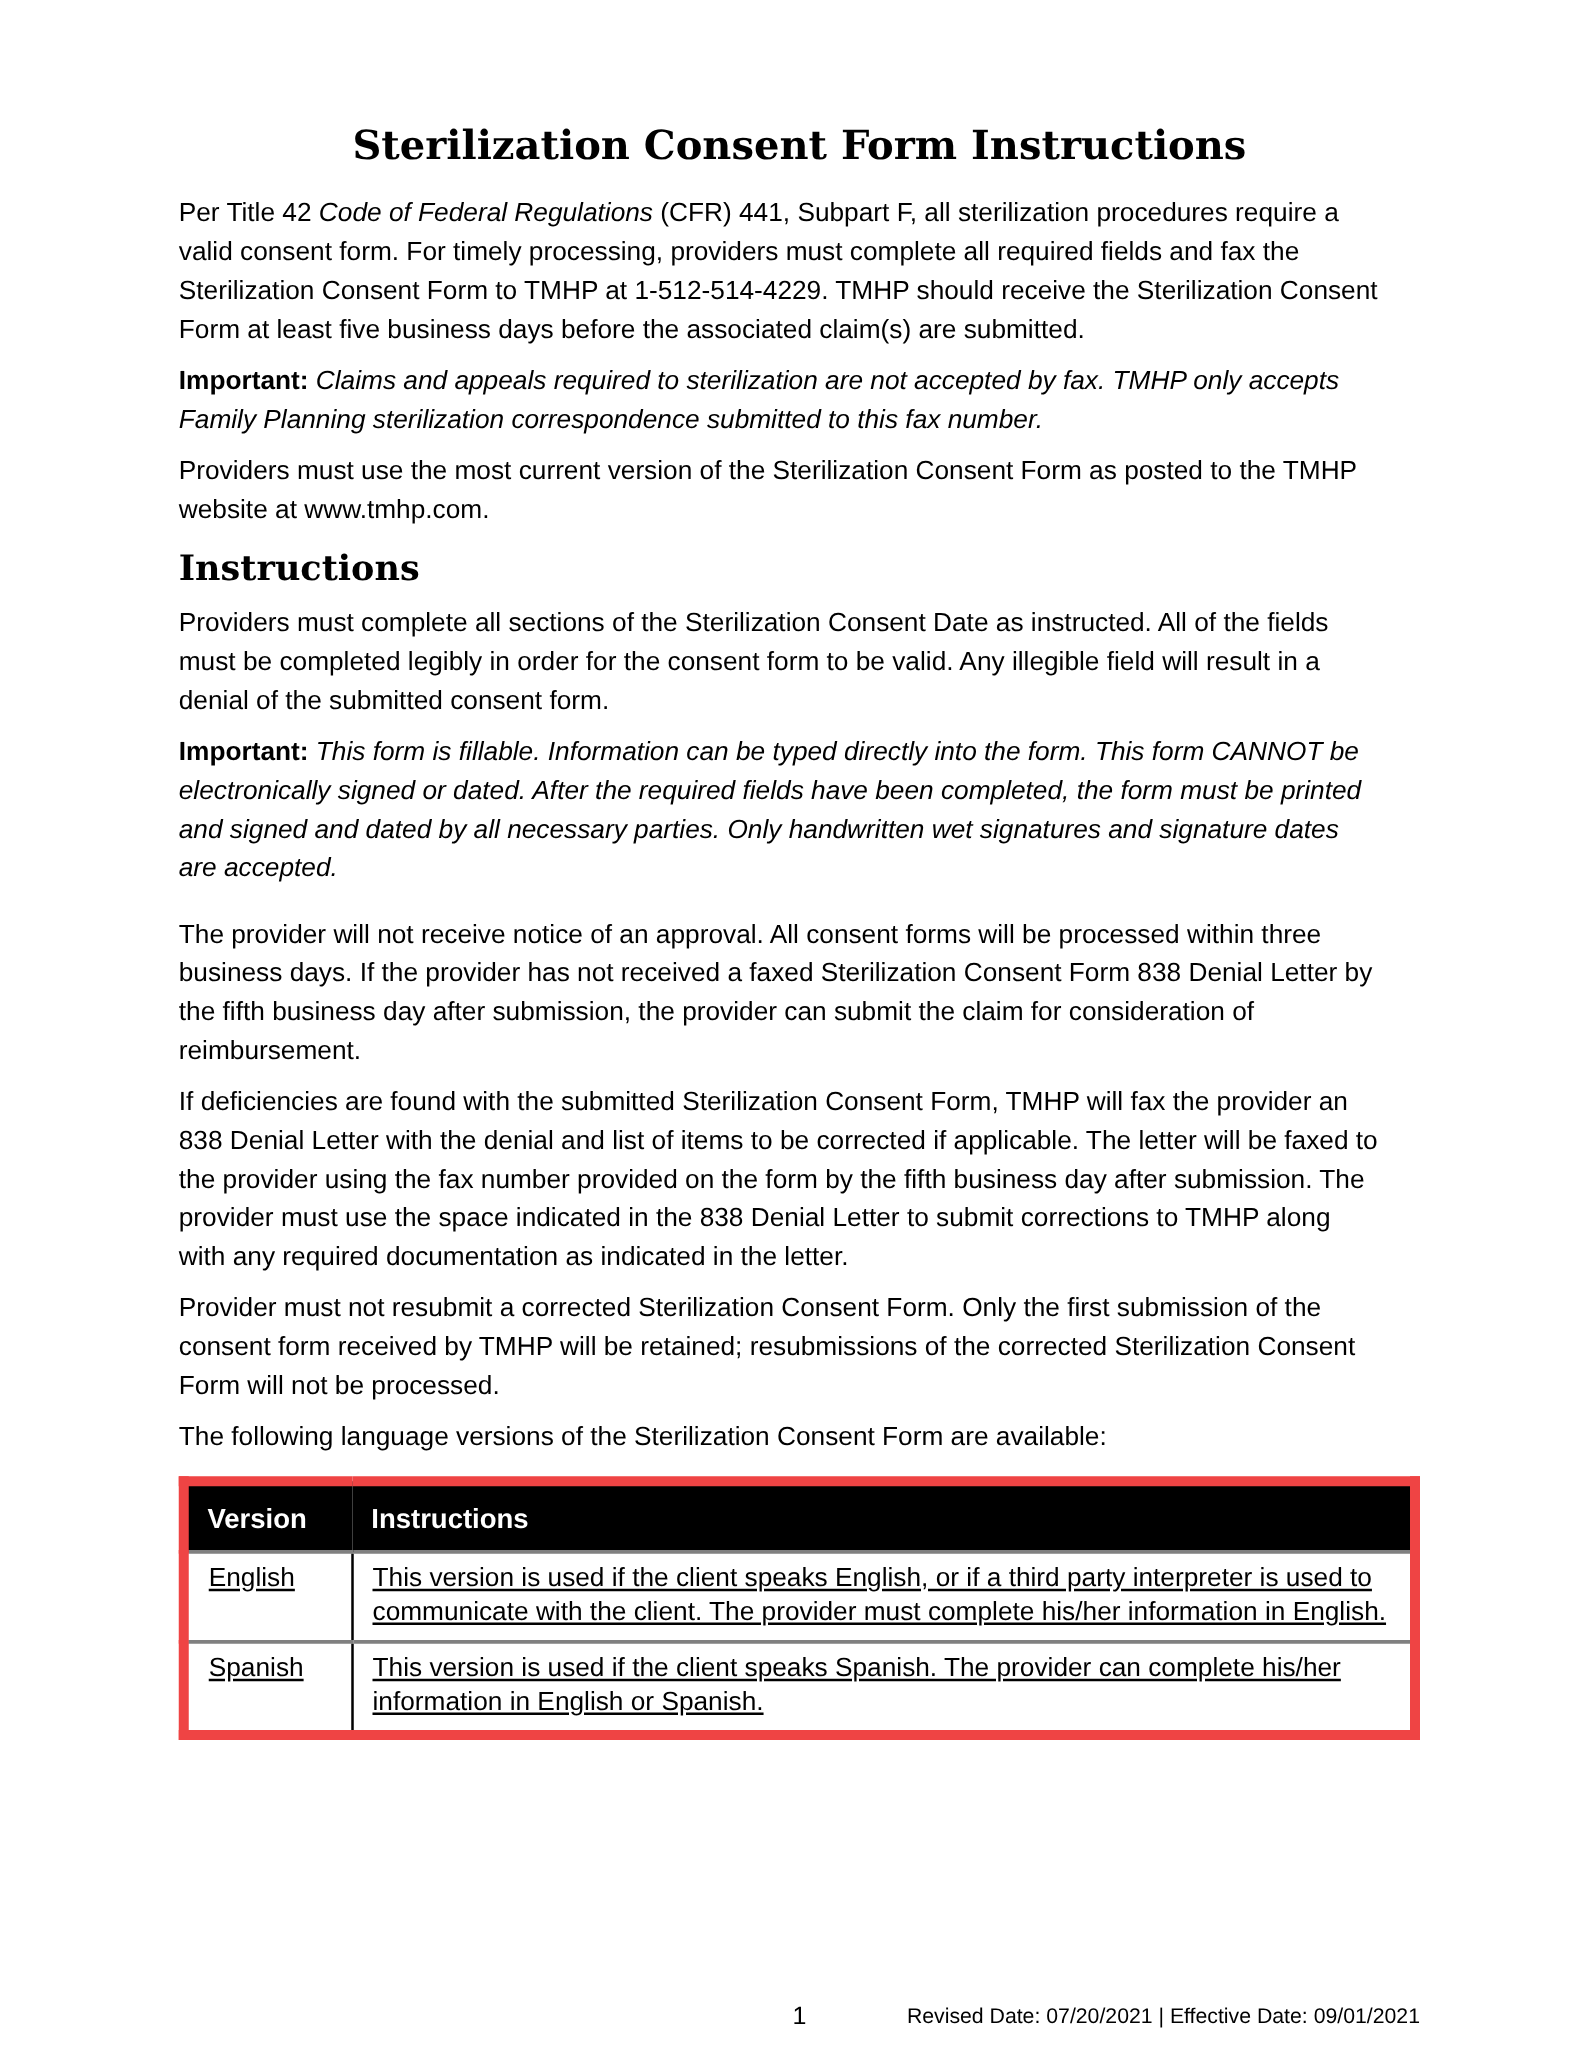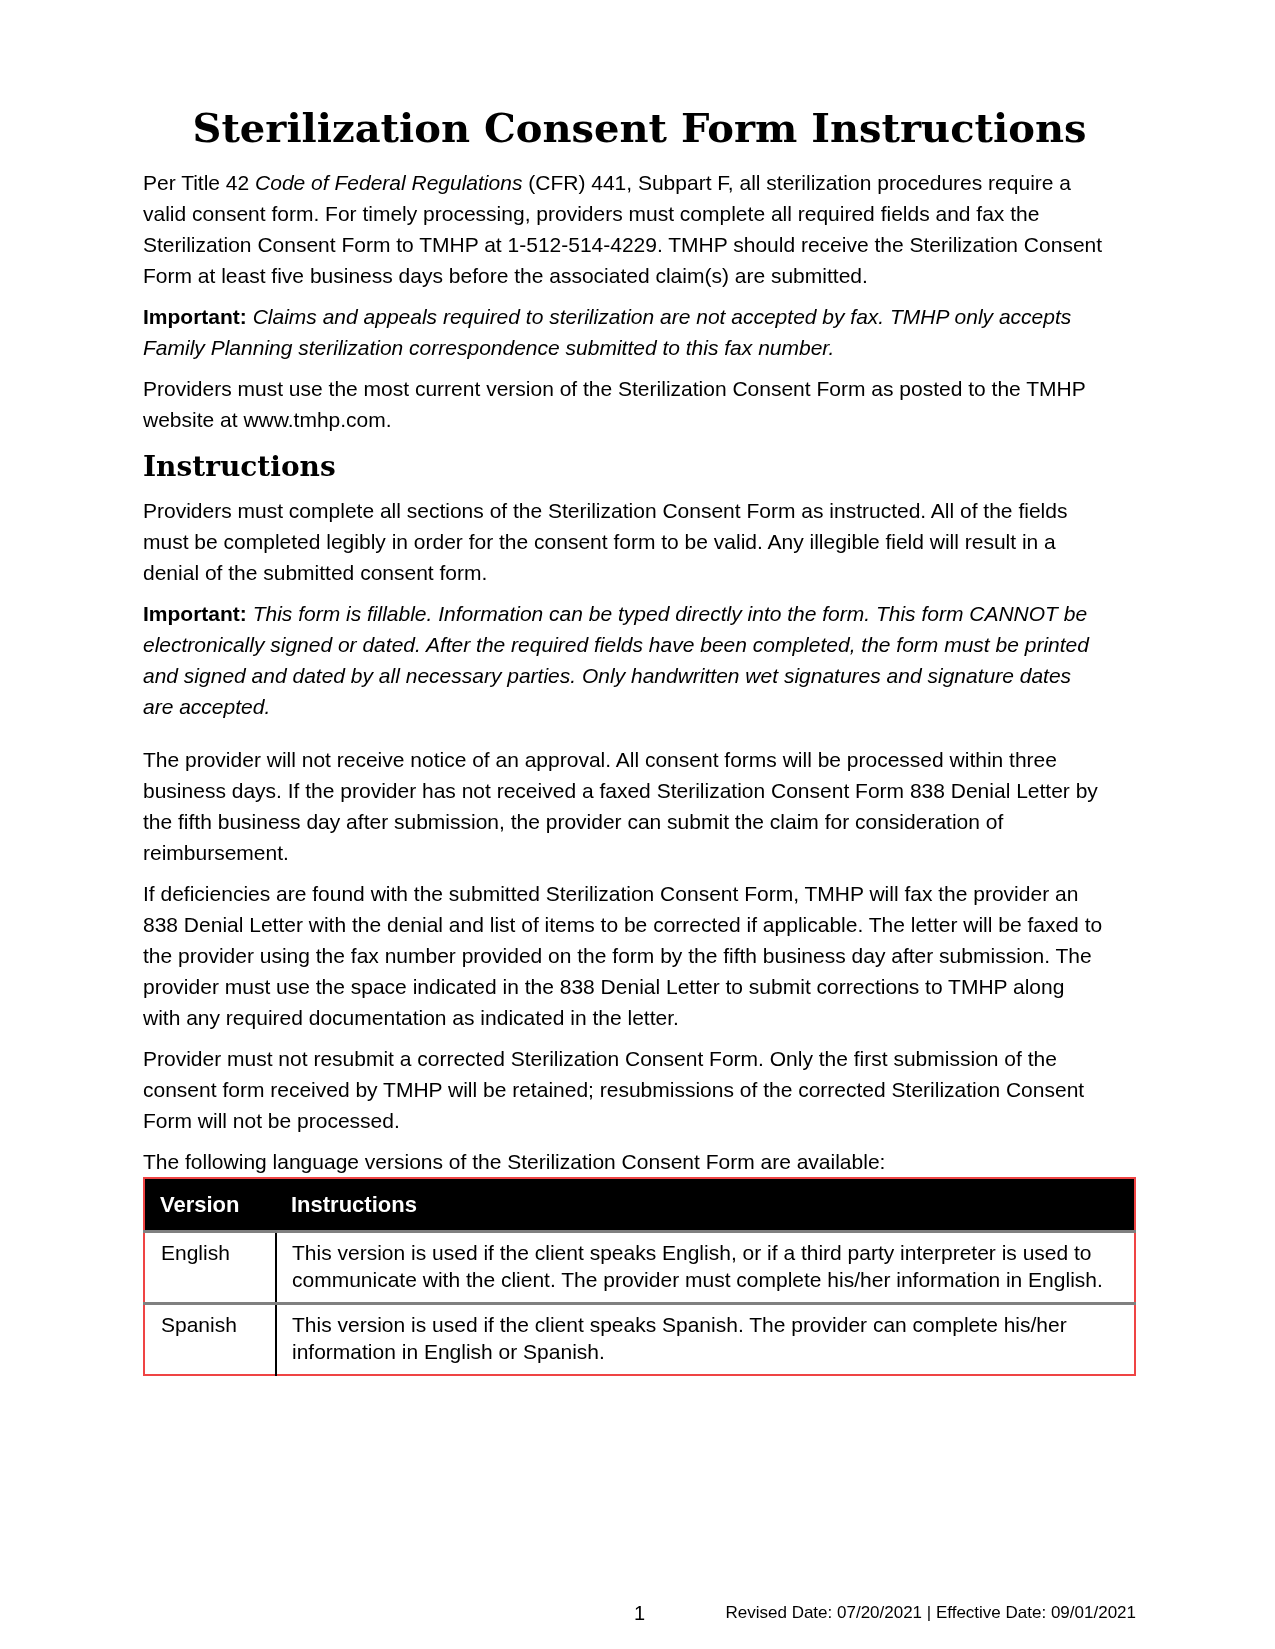--- a/index.html
+++ b/index.html
@@ -12,24 +12,24 @@
     width: 1275px;
     height: 1649px;
     background: #ffffff;
     box-sizing: border-box;
     padding: 97px 139px 0 143px;
     font-family: "Liberation Sans", sans-serif;
     color: #000000;
     overflow: hidden;
   }
   h1.doc-title {
-    margin: 12px;
+    margin: 0;
     font-family: "DejaVu Serif", "Liberation Serif", serif;
     font-weight: bold;
-    font-size: 40px;
+    font-size: 32px;
     line-height: 38px;
     text-align: center;
   }
   h2.section-heading {
     margin: 14px 0 0 0;
     font-family: "DejaVu Serif", "Liberation Serif", serif;
     font-weight: bold;
     font-size: 28px;
     line-height: 36px;
   }
@@ -37,24 +37,26 @@
     margin: 10px 0 0 0;
     font-size: 21px;
     line-height: 31px;
     max-width: 962px;
   }
   p.first-p { margin-top: 20px; }
   p.gap-lg  { margin-top: 22px; }
   .b  { font-weight: bold; font-style: normal; }
   .it { font-style: italic; }
   table.versions {
+    margin-top: 16px;
     width: 100%;
     border-collapse: collapse;
-    border: 2px solid #ef4444;
+    border: 8px solid #ef4444;
     font-size: 21px;
+    text-decoration: underline;
   }
   table.versions th {
     background: #000000;
     color: #ffffff;
     font-weight: bold;
     text-align: left;
     font-size: 22px;
     padding: 12px 14px 12px 15px;
     line-height: 27px;
   }
@@ -100,21 +102,21 @@
   <h1 class="doc-title">Sterilization Consent Form Instructions</h1>
 
   <p class="body-p first-p"><span>Per Title 42 </span><span class="it">Code of Federal Regulations</span><span> (CFR) 441, Subpart F, all sterilization procedures require a valid consent form. For timely processing, providers must complete all required fields and fax the Sterilization Consent Form to TMHP at 1-512-514-4229. TMHP should receive the Sterilization Consent Form at least five business days before the associated claim(s) are submitted.</span></p>
 
   <p class="body-p"><span class="b">Important:</span><span class="it"> Claims and appeals required to sterilization are not accepted by fax. TMHP only accepts Family Planning sterilization correspondence submitted to this fax number.</span></p>
 
   <p class="body-p">Providers must use the most current version of the Sterilization Consent Form as posted to the TMHP website at www.tmhp.com.</p>
 
   <h2 class="section-heading">Instructions</h2>
 
-  <p class="body-p">Providers must complete all sections of the Sterilization Consent Form as instructed. All of the fields must be completed legibly in order for the consent form to be valid. Any illegible field will result in a denial of the submitted consent form.</p>
+  <p class="body-p">Providers must complete all sections of the Sterilization Consent Date as instructed. All of the fields must be completed legibly in order for the consent form to be valid. Any illegible field will result in a denial of the submitted consent form.</p>
 
   <p class="body-p"><span class="b">Important:</span><span class="it"> This form is fillable. Information can be typed directly into the form. This form CANNOT be electronically signed or dated. After the required fields have been completed, the form must be printed and signed and dated by all necessary parties. Only handwritten wet signatures and signature dates are accepted.</span></p>
 
 
   <p class="body-p gap-lg">The provider will not receive notice of an approval. All consent forms will be processed within three business days. If the provider has not received a faxed Sterilization Consent Form 838 Denial Letter by the fifth business day after submission, the provider can submit the claim for consideration of reimbursement.</p>
 
   <p class="body-p">If deficiencies are found with the submitted Sterilization Consent Form, TMHP will fax the provider an 838 Denial Letter with the denial and list of items to be corrected if applicable. The letter will be faxed to the provider using the fax number provided on the form by the fifth business day after submission. The provider must use the space indicated in the 838 Denial Letter to submit corrections to TMHP along with any required documentation as indicated in the letter.</p>
 
   <p class="body-p">Provider must not resubmit a corrected Sterilization Consent Form. Only the first submission of the consent form received by TMHP will be retained; resubmissions of the corrected Sterilization Consent Form will not be processed.</p>
 

